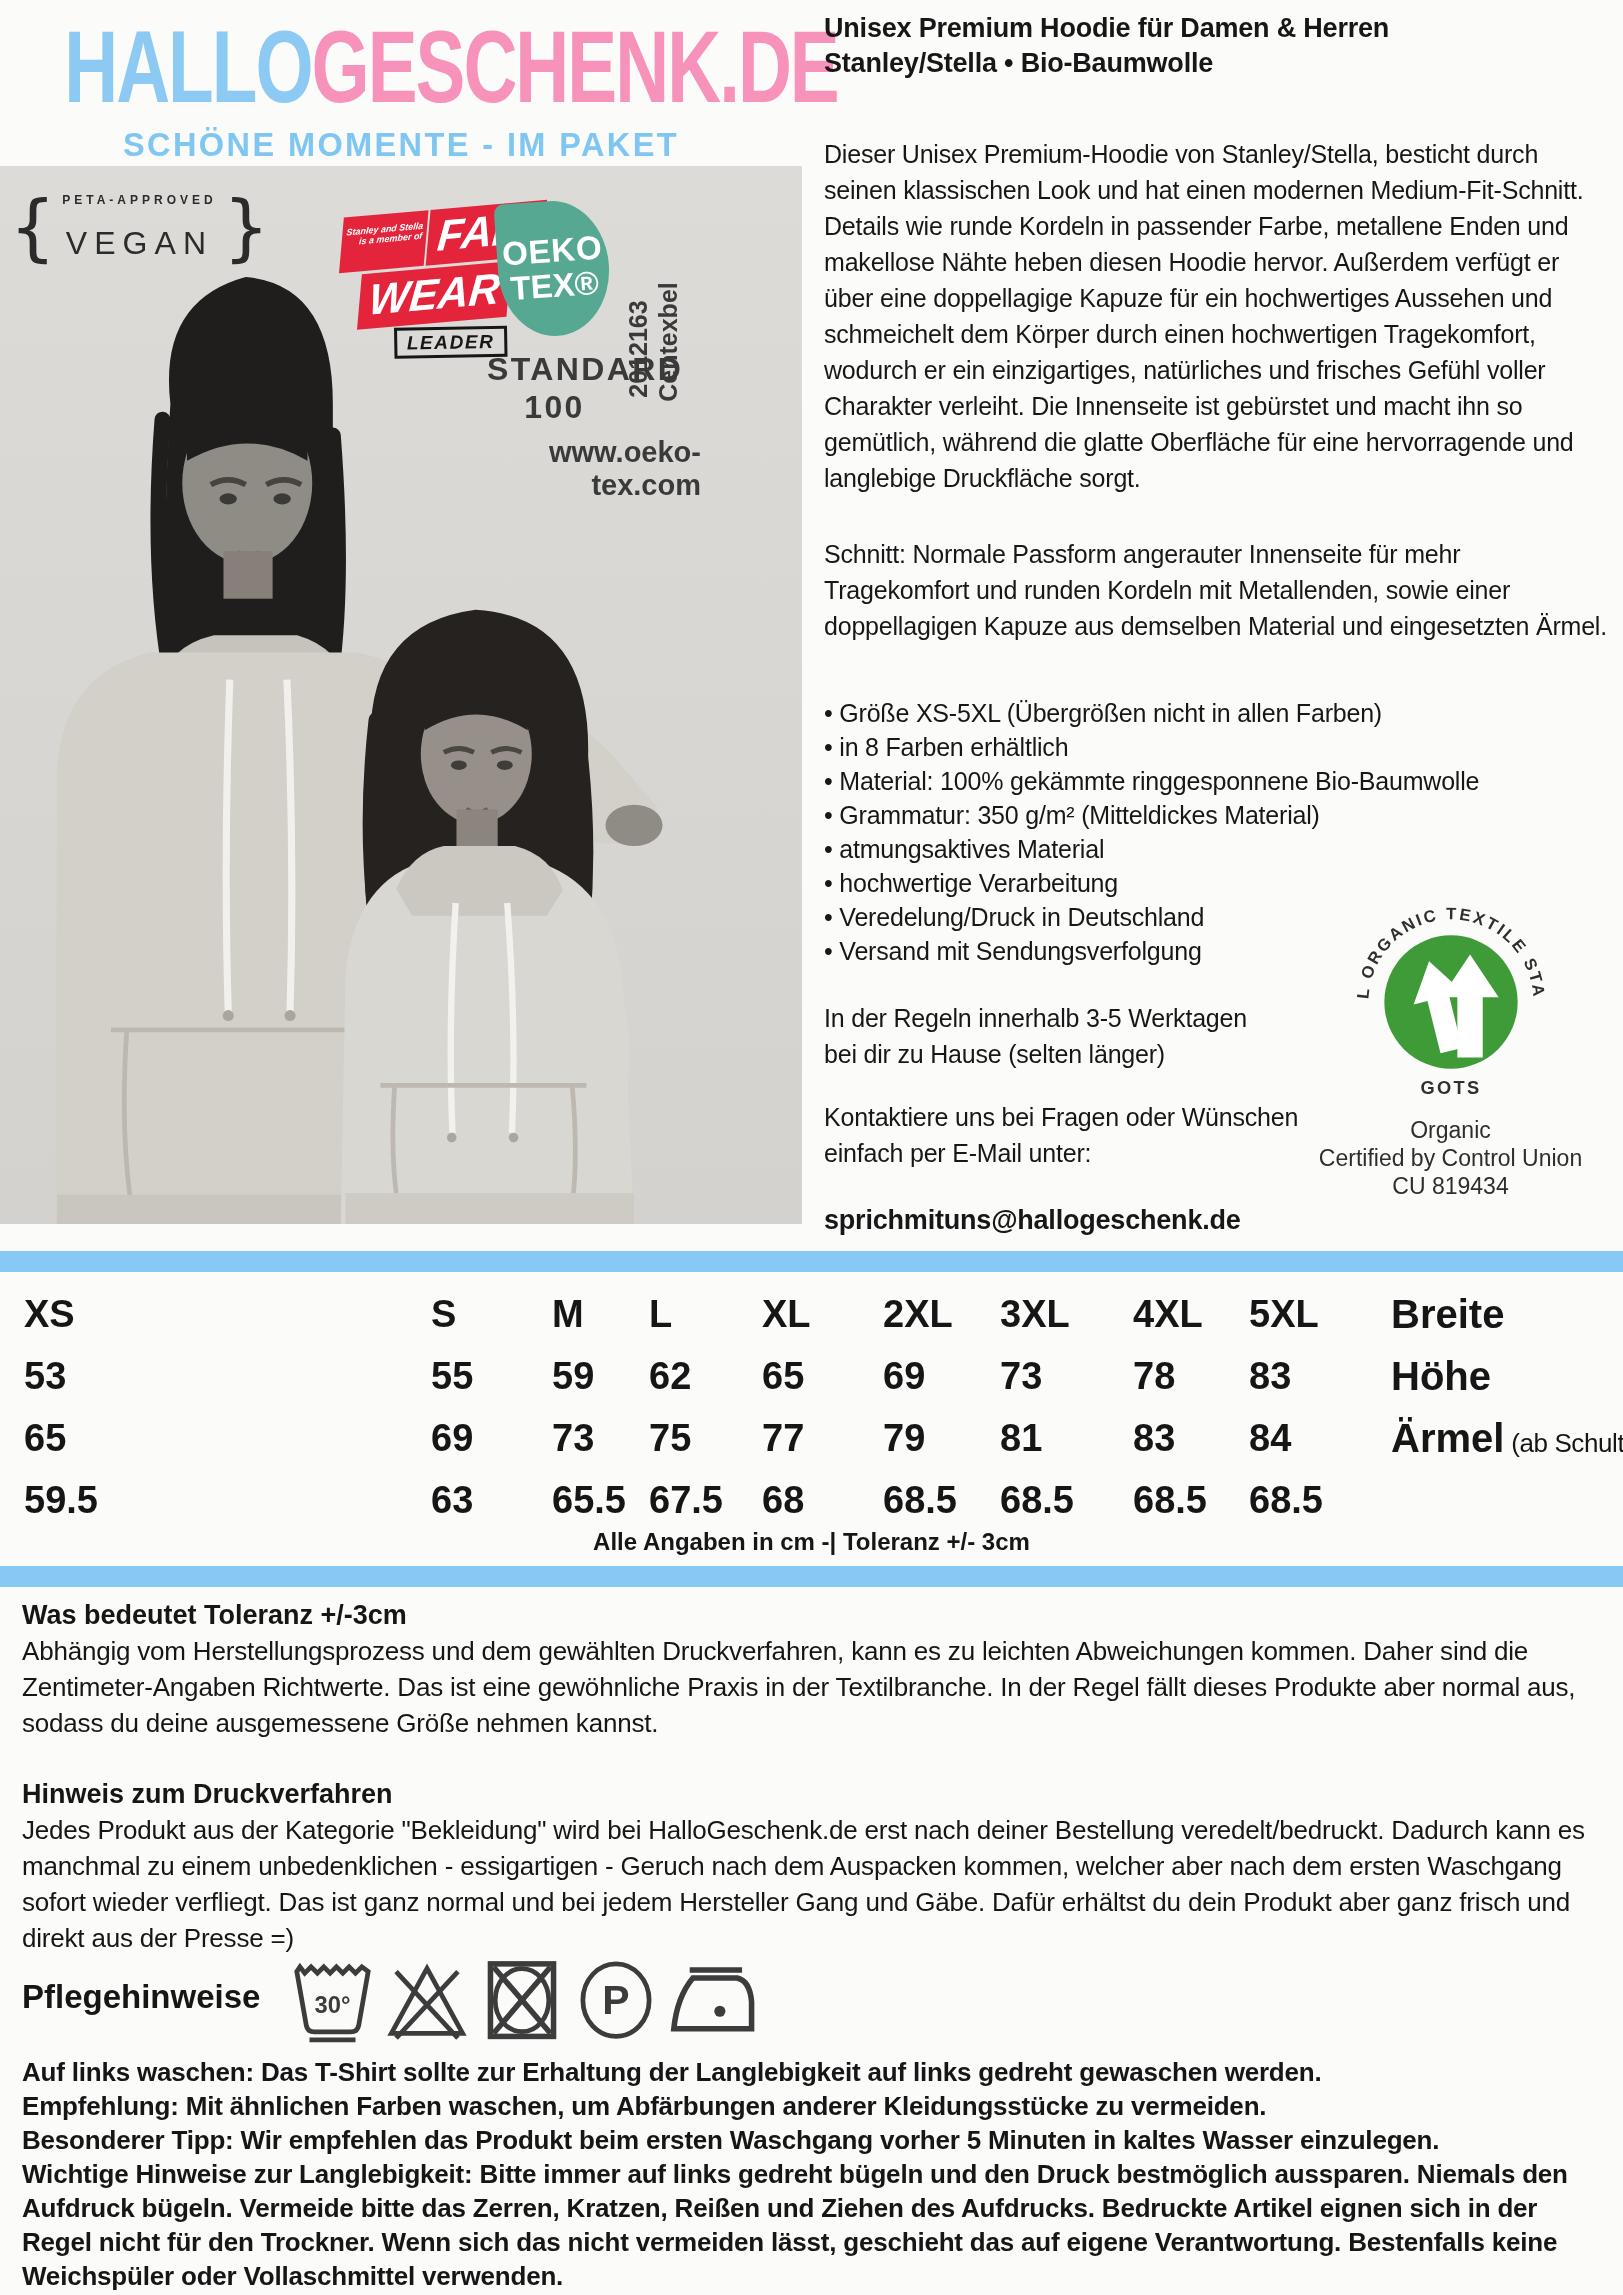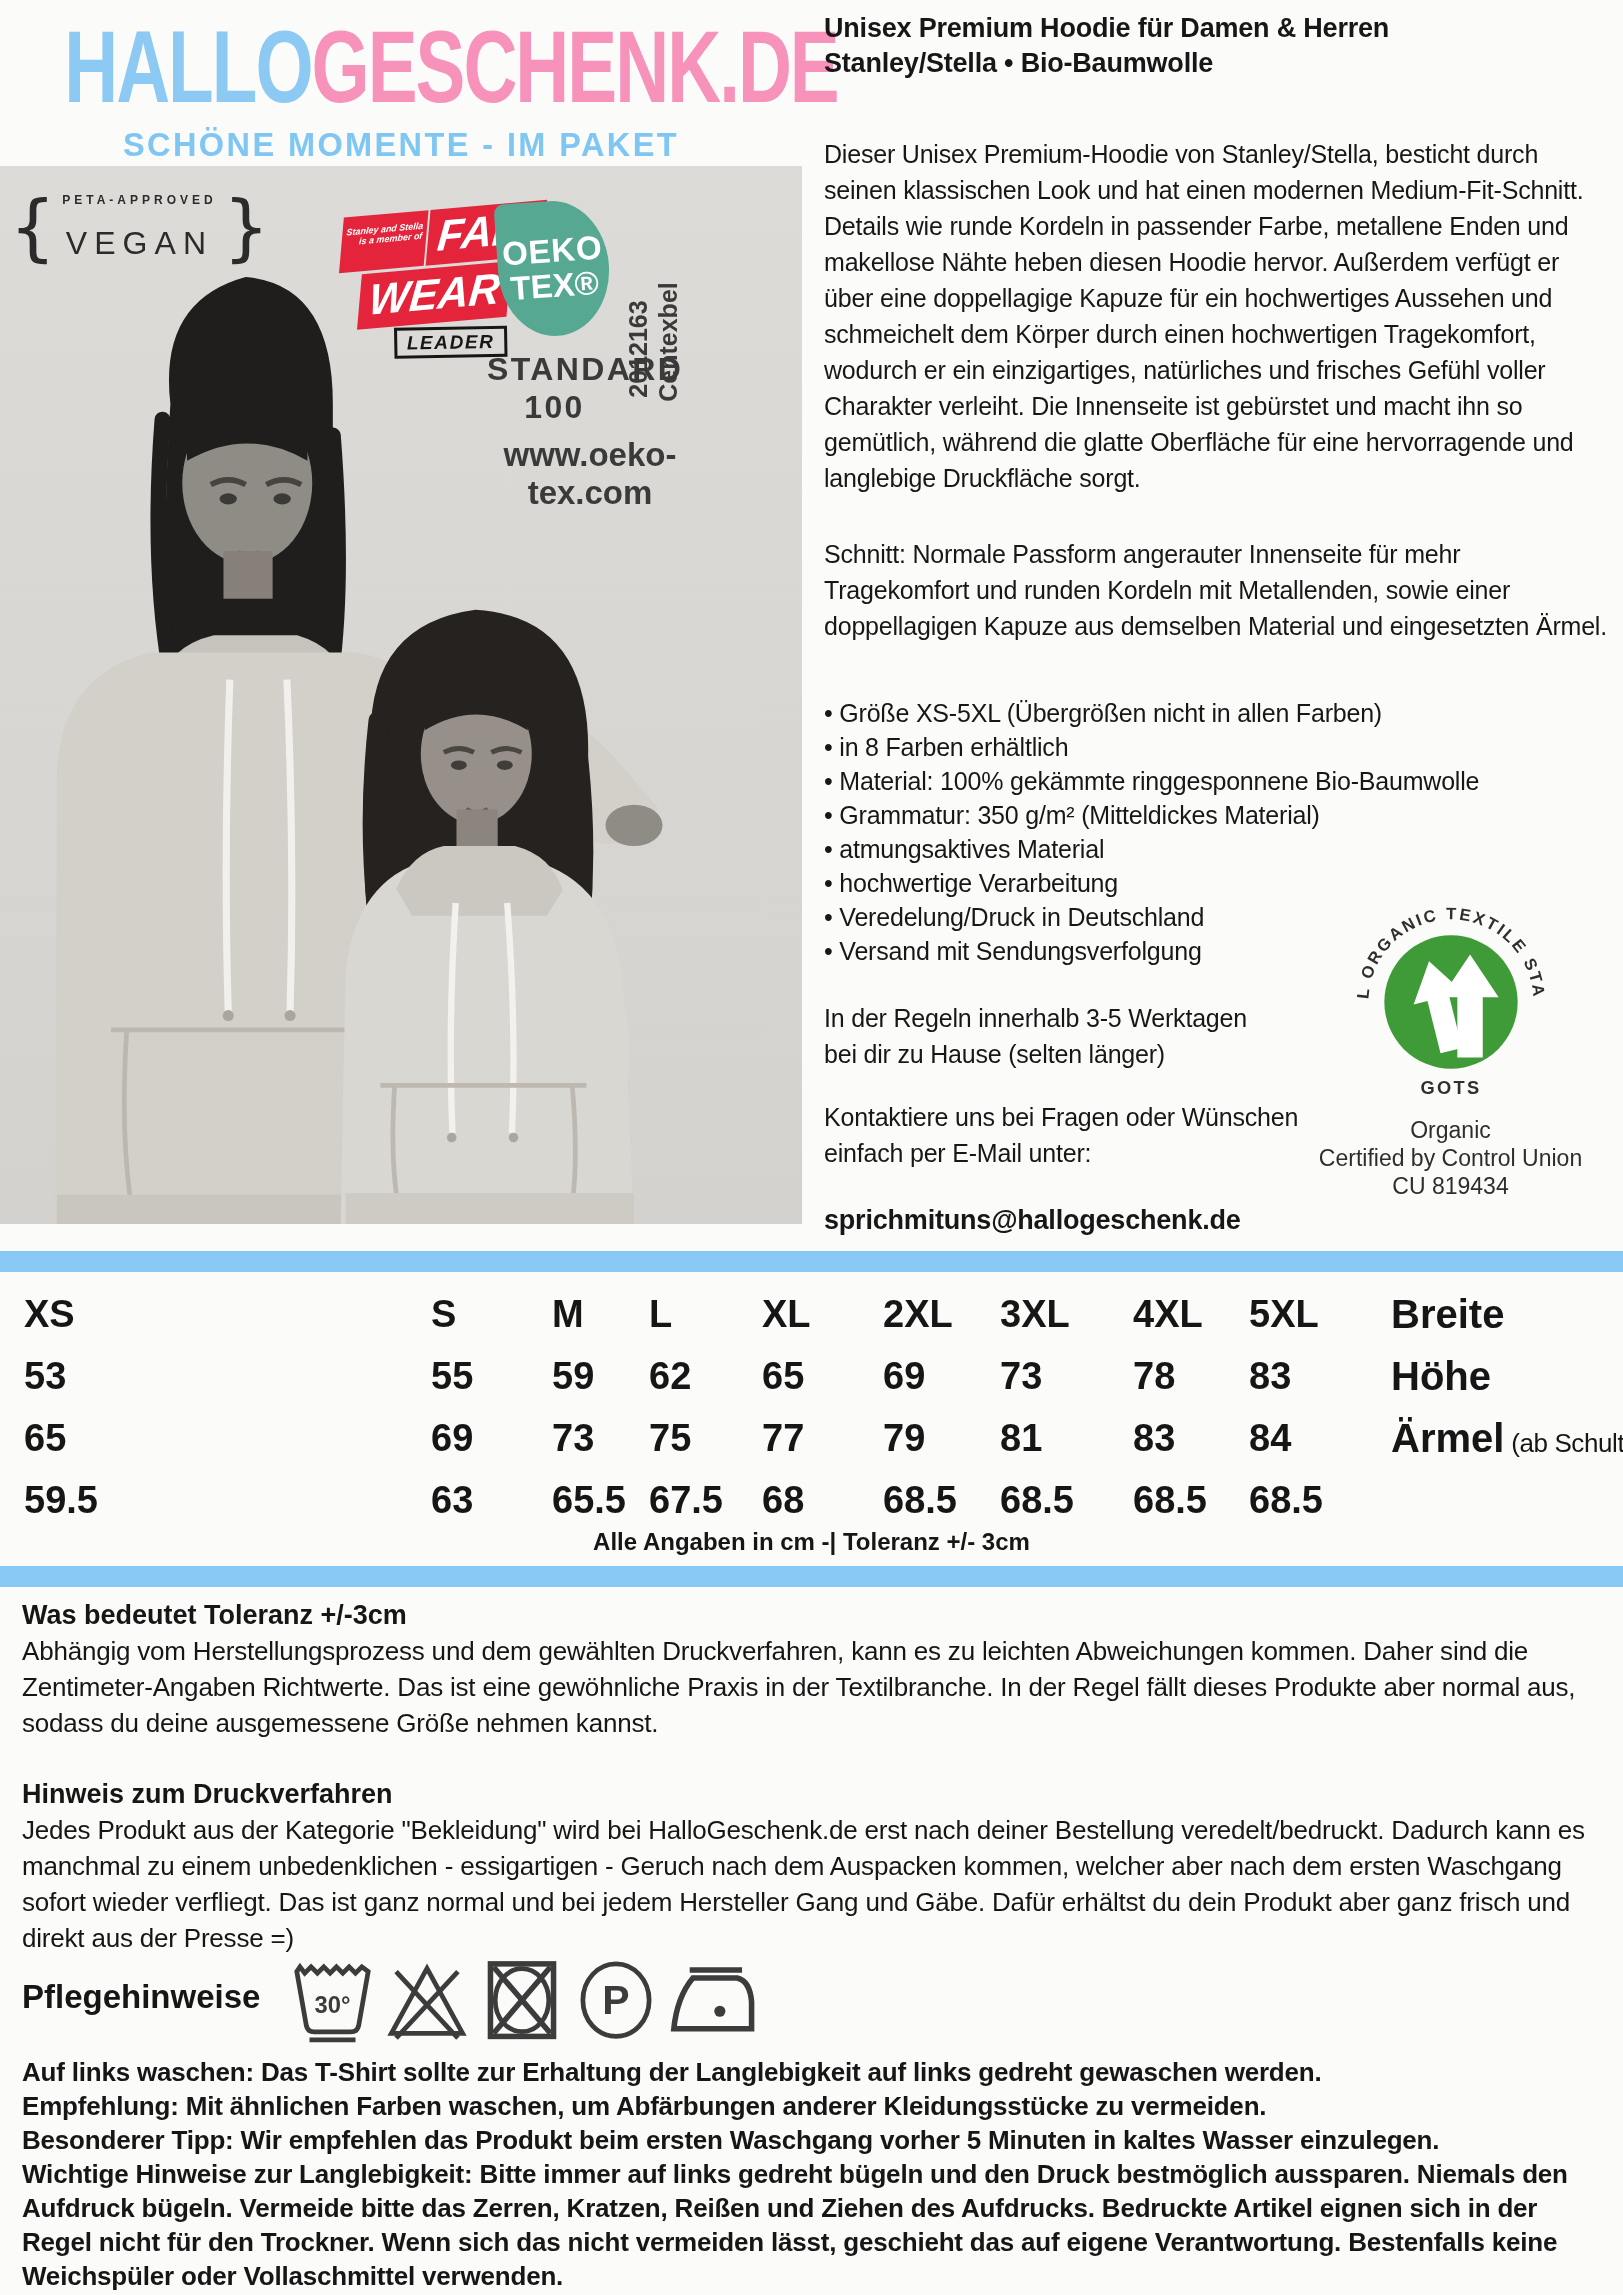--- a/index.html
+++ b/index.html
@@ -46,21 +46,21 @@
              border-radius:8% 52% 52% 52%;transform:rotate(-4deg);
              display:flex;flex-direction:column;align-items:center;justify-content:center;color:#fff;font-weight:bold;}
   .oeko-line1{font-size:33px;letter-spacing:0.8px;line-height:1.05;}
   .oeko-line2{font-size:33px;line-height:1.05;}
   .oeko-standard{position:absolute;left:0;top:152px;width:135px;font-weight:bold;font-size:32px;
                  letter-spacing:2.4px;line-height:1.2;}
   .oeko-cert-num,.oeko-cert-lab{position:absolute;font-weight:bold;font-size:25px;white-space:nowrap;
                  transform:translate(-50%,-50%) rotate(-90deg);}
   .oeko-cert-num{left:151px;top:151px;}
   .oeko-cert-lab{left:181px;top:144px;}
-  .oeko-url{position:absolute;left:-8px;top:238px;width:222px;font-weight:bold;font-size:33px;}
+  .oeko-url{position:absolute;left:-8px;top:238px;width:222px;font-weight:bold;font-size:29px;text-align:right;}
 
   
   .product-col{position:absolute;left:824px;top:11px;width:786px;font-size:25px;line-height:36px;
                letter-spacing:-0.2px;color:#171717;}
   .product-title div{font-weight:bold;font-size:27px;line-height:35px;}
   .p-abs{position:absolute;left:0;width:786px;}
   .p1{top:125px;}
   .p2{top:525px;}
   .bullets{top:685px;margin:0;padding:0;list-style:none;line-height:34px;}
   .delivery{top:989px;}

